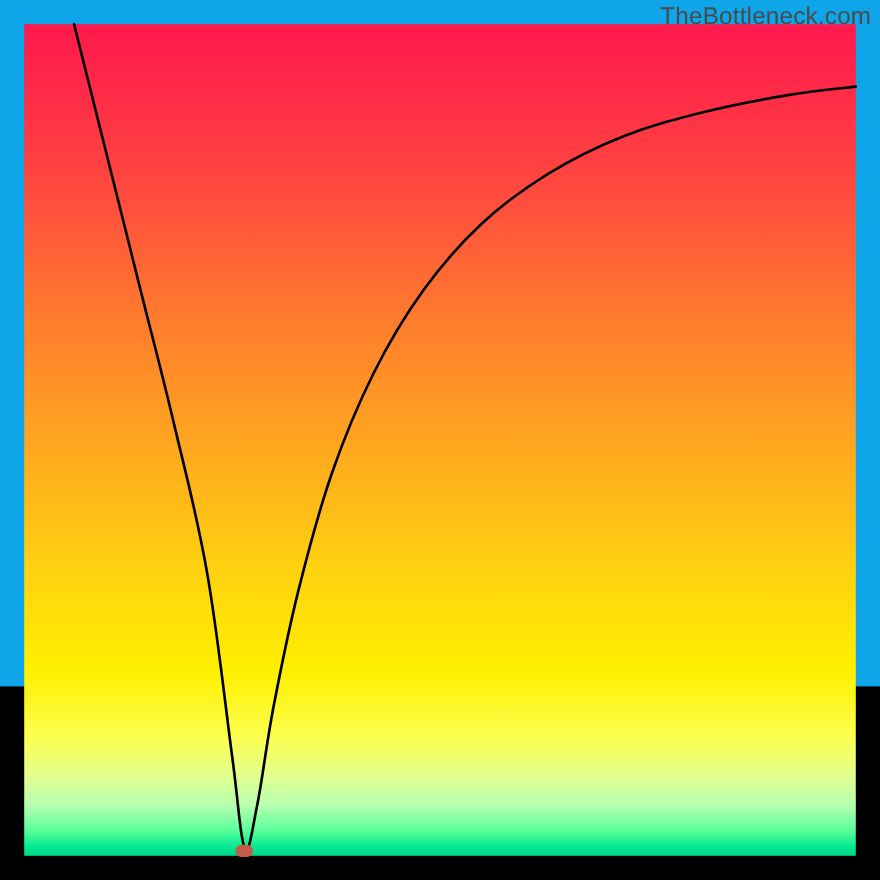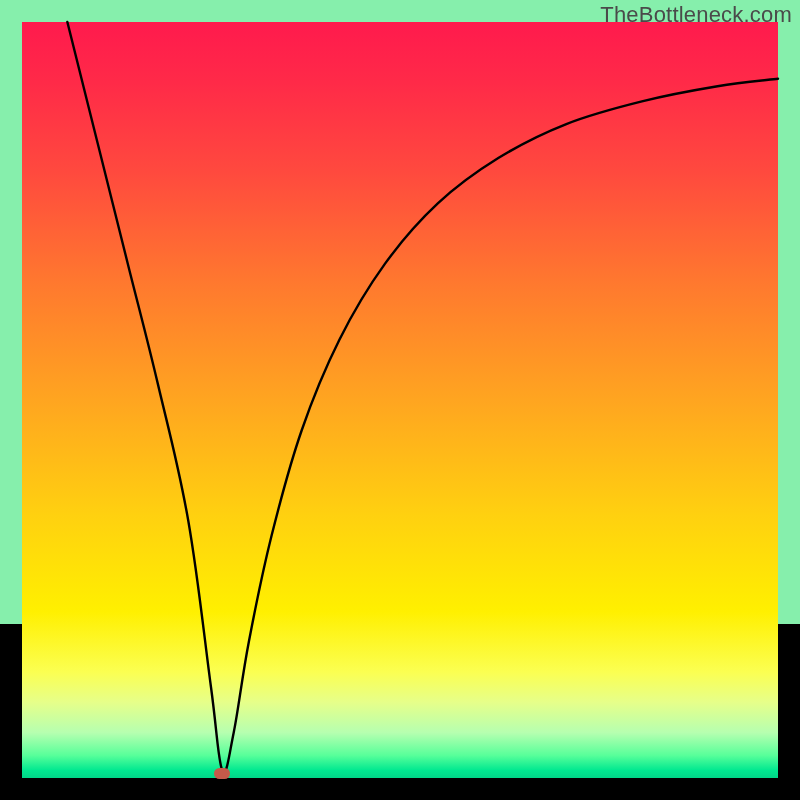--- a/index.html
+++ b/index.html
@@ -8,21 +8,21 @@
     width: 800px;
     height: 800px;
     background: #000;
     overflow: hidden;
     font-family: Arial, Helvetica, sans-serif;
   }
   .frame {
     position: relative;
     width: 800px;
     height: 624px;
-    background: #86efac;
+    background: #0ea5e9;
   }
   .plot-area {
     position: absolute;
     left: 22px;
     top: 22px;
     width: 756px;
     height: 756px;
     
     background: linear-gradient(to bottom,
       #ff1a4d 0%,

